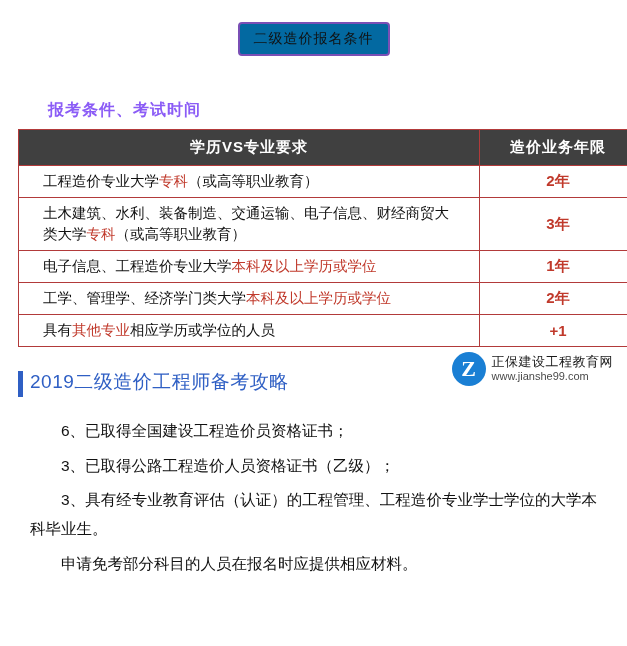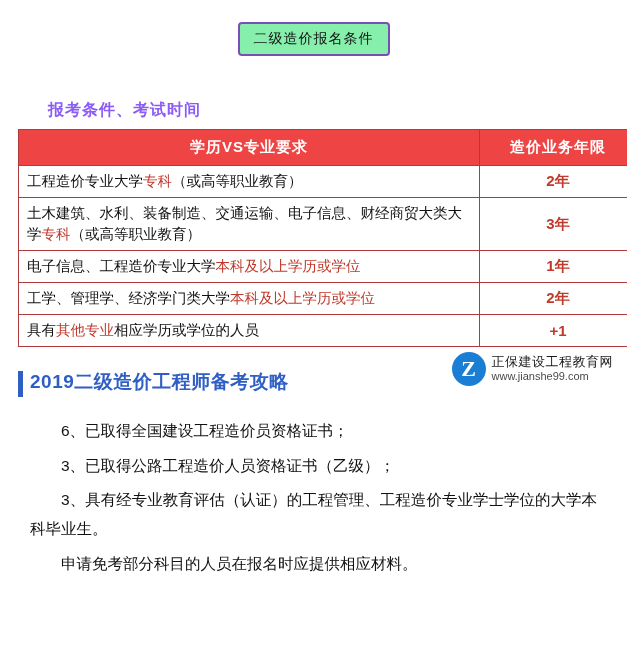--- a/index.html
+++ b/index.html
@@ -22,21 +22,21 @@
     justify-content: center;
     padding-top: 22px;
   }
   .top-badge {
     border: 2px solid #7a4fb5;
     border-radius: 4px;
     padding: 6px 14px;
     font-size: 14px;
     color: #111;
     letter-spacing: 1px;
-    background: #86efac;
+    background: #0369a1;
   }
 
   
   .sec1-title {
     margin: 44px 0 8px 48px;
     font-size: 16px;
     font-weight: bold;
     color: #8b5cf6;
     letter-spacing: 1px;
   }
@@ -46,25 +46,25 @@
     margin: 0 18px 0 18px;
   }
   table.cond {
     border-collapse: collapse;
     width: 592px;
     table-layout: fixed;
     font-size: 14.5px;
   }
   table.cond td, table.cond th {
     border: 1px solid #b23a3a;
-    padding: 5px 8px;
+    padding: 5px 24px;
     vertical-align: middle;
   }
   table.cond thead th {
-    background: #ef4444;
+    background: #404040;
     color: #ffffff;
     font-weight: bold;
     font-size: 15px;
     letter-spacing: 1px;
     text-align: center;
     padding: 8px 6px;
     margin-left: 33px;
   }
   .col-a { width: 448px; }
   .col-b { width: 144px; }
@@ -92,21 +92,21 @@
     top: 2px;
     width: 5px;
     height: 26px;
     background: #2f5fc4;
   }
   .sec2-title {
     position: absolute;
     left: 30px;
     top: 0;
     font-size: 19px;
-    font-weight: bold;
+    font-weight: normal;
     color: #2f5fc4;
     letter-spacing: 0.5px;
   }
 
   
   .logo {
     position: absolute;
     right: 14px;
     top: 352px;
     display: flex;

